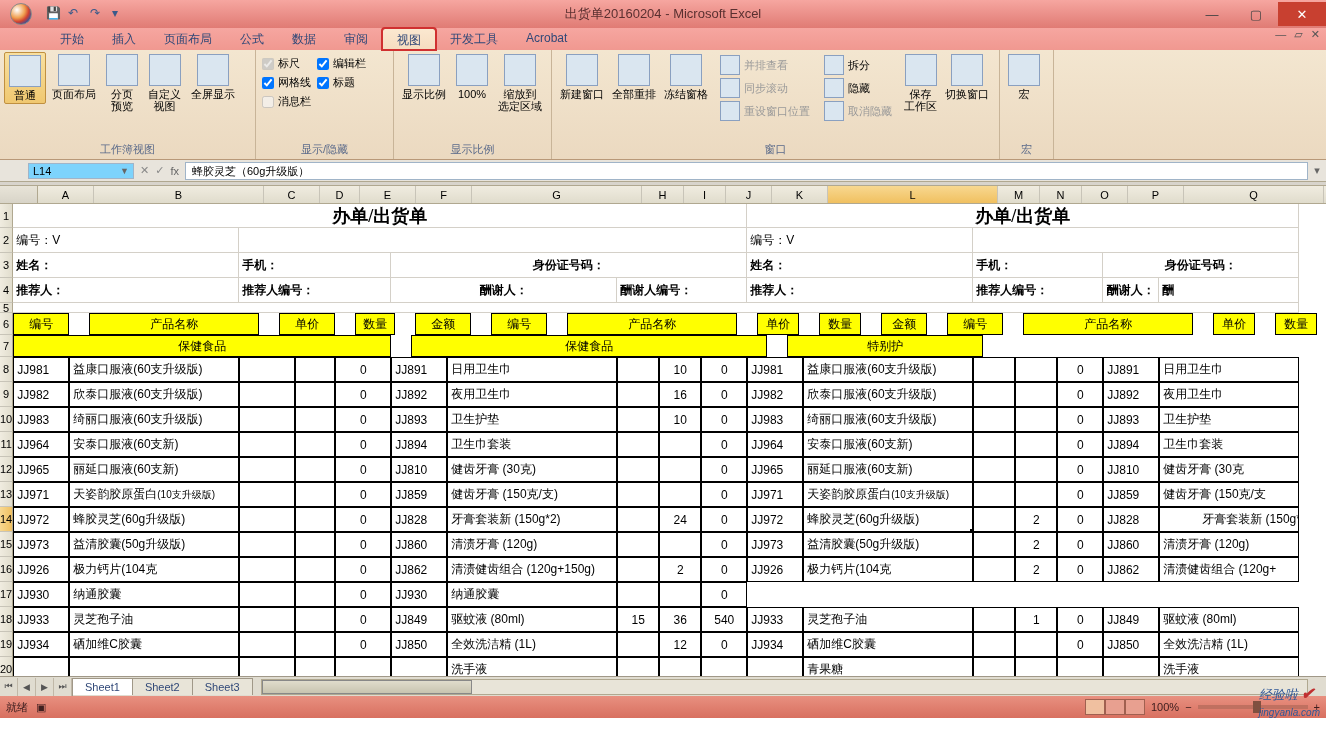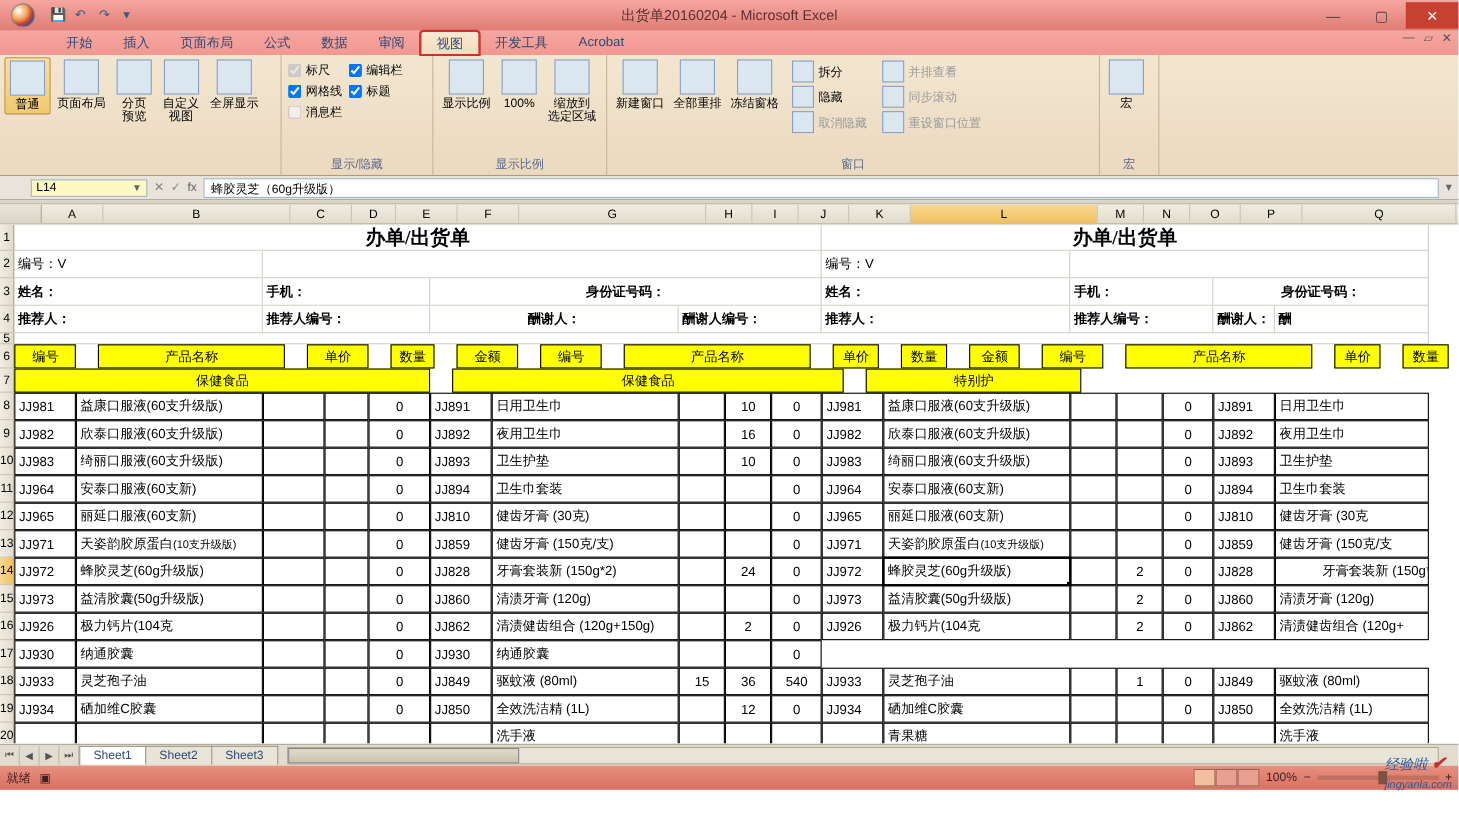--- a/index.html
+++ b/index.html
@@ -35,21 +35,21 @@
 .btn-label { font-size:11px; text-align:center; line-height:1.1; }
 .chk-col { display:flex; flex-direction:column; gap:4px; padding:4px 2px; }
 .chk { display:flex; align-items:center; gap:4px; font-size:11px; }
 .chk input { width:12px; height:12px; }
 .small-btn-col { display:flex; flex-direction:column; gap:1px; padding:2px; }
 .small-btn { display:flex; align-items:center; gap:4px; padding:1px 4px; font-size:11px; cursor:pointer; white-space:nowrap; }
 .small-btn.dis { color:#999; }
 
 
 .fbar-row { height:22px; background:#e8e4dc; border-bottom:1px solid #b0a890; display:flex; align-items:center; font-size:11px; }
-.name-box { width:106px; border:1px solid #a0b4c8; background:#fef9c3; margin:0 0 0 28px; padding:1px 4px; display:flex; align-items:center; }
+.name-box { width:106px; border:1px solid #a0b4c8; background:#7dd3fc; margin:0 0 0 28px; padding:1px 4px; display:flex; align-items:center; }
 .name-box .dd { margin-left:auto; font-size:9px; color:#666; }
 .fx-btns { display:flex; gap:6px; margin:0 6px; color:#888; }
 .fx-label { color:#666; margin-right:6px; }
 .formula-input { flex:1; background:#fff; border:1px solid #a0b4c8; padding:1px 6px; height:18px; }
 .expand-fb { width:18px; text-align:center; color:#666; }
 .fbar-handle { height:4px; background:#d8d4cc; border-bottom:1px solid #b0a890; }
 
 
 .grid-wrap { position:relative; height:490px; overflow:hidden; background:#fff; }
 .col-hdr-row { display:flex; height:18px; background:linear-gradient(#f0ece0,#e0dccc); border-bottom:1px solid #b0a890; font-size:11px; }
@@ -157,20 +157,21 @@
         </div>
         <div class="big-btn">
           <div class="icon-box"></div>
           <div class="btn-label">自定义<br>视图</div>
         </div>
         <div class="big-btn">
           <div class="icon-box"></div>
           <div class="btn-label">全屏显示</div>
         </div>
       </div>
+    <div class="group-label">工作簿视图</div>
   </div>
   <div class="group" style="width:138px">
     <div class="group-body">
       <div class="chk-col" id="g2a">
           <label class="chk">
             <input type="checkbox" checked="" disabled="" style="">
             <span>标尺</span>
           </label>
           <label class="chk">
             <input type="checkbox" checked="" style="">
@@ -220,29 +221,39 @@
           </div>
           <div class="big-btn">
             <div class="icon-box"></div>
             <div class="btn-label">全部重排</div>
           </div>
           <div class="big-btn">
             <div class="icon-box"></div>
             <div class="btn-label">冻结窗格</div>
           </div>
         </div>
+      <div class="small-btn-col" id="g4c">
+          <div class="small-btn dis"><span class="icon-small"></span>并排查看</div>
+          <div class="small-btn dis"><span class="icon-small"></span>同步滚动</div>
+          <div class="small-btn dis"><span class="icon-small"></span>重设窗口位置</div>
+        </div>
       <div class="small-btn-col" id="g4b">
           <div class="small-btn"><span class="icon-small"></span>拆分</div>
           <div class="small-btn"><span class="icon-small"></span>隐藏</div>
           <div class="small-btn dis"><span class="icon-small"></span>取消隐藏</div>
         </div>
-      <div class="small-btn-col" id="g4c">
-          <div class="small-btn dis"><span class="icon-small"></span>并排查看</div>
-          <div class="small-btn dis"><span class="icon-small"></span>同步滚动</div>
-          <div class="small-btn dis"><span class="icon-small"></span>重设窗口位置</div>
+      <div id="g4d" style="display:flex">
+          <div class="big-btn">
+            <div class="icon-box"></div>
+            <div class="btn-label">保存<br>工作区</div>
+          </div>
+          <div class="big-btn">
+            <div class="icon-box"></div>
+            <div class="btn-label">切换窗口</div>
+          </div>
         </div>
     </div>
     <div class="group-label">窗口</div>
   </div>
   <div class="group" style="width:54px">
     <div class="group-body">
         <div class="big-btn">
           <div class="icon-box"></div>
           <div class="btn-label">宏</div>
         </div>

